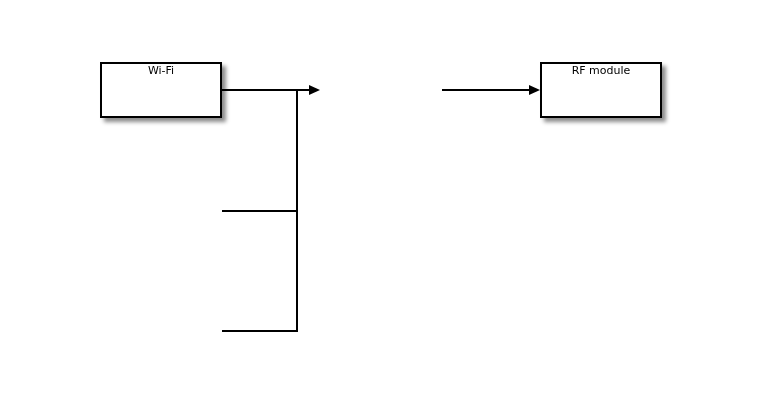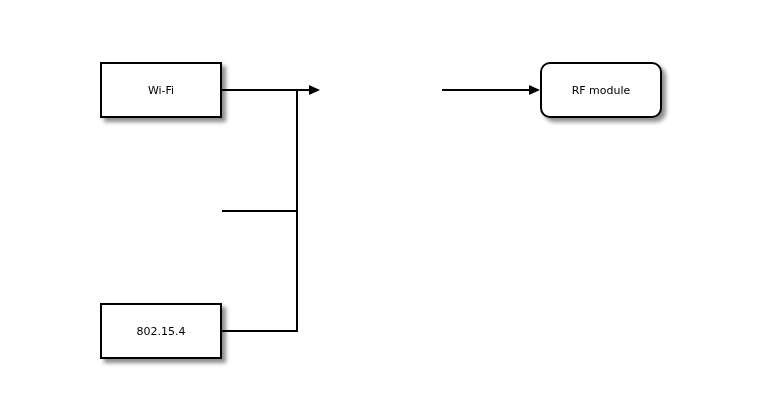--- a/index.html
+++ b/index.html
@@ -21,21 +21,21 @@
   }
   .node {
     position: absolute;
     width: 122px;
     height: 56px;
     background: #ffffff;
     border: 2px solid #000000;
     box-sizing: border-box;
     box-shadow: 4px 4px 4px rgba(0,0,0,0.45);
     display: flex;
-    align-items: center;
+    align-items: flex-start;
     justify-content: center;
   }
   .node-label {
     font-size: 11px;
     color: #000000;
     white-space: nowrap;
     text-align: center;
   }
   .edge-h {
     position: absolute;
@@ -53,21 +53,21 @@
     height: 0;
     border-top: 5px solid transparent;
     border-bottom: 5px solid transparent;
     border-left: 11px solid #000000;
   }
   
   #node-wifi        { left: 100px; top: 62px; }
   #node-bluetooth   { left: 100px; top: 183px; }
   #node-802154      { left: 100px; top: 303px; }
   #node-coexistence { left: 320px; top: 62px; }
-  #node-rf          { left: 540px; top: 62px; border-radius: 10px; }
+  #node-rf          { left: 540px; top: 62px; }
   
   #edge-wifi-coexistence   { left: 222px; top: 89px;  width: 88px; }
   #edge-bluetooth-trunk    { left: 222px; top: 210px; width: 75px; }
   #edge-802154-trunk       { left: 222px; top: 330px; width: 75px; }
   #edge-trunk-vertical     { left: 296px; top: 89px;  height: 243px; }
   #edge-coexistence-rf     { left: 442px; top: 89px;  width: 88px; }
   #arrowhead-coexistence   { left: 309px; top: 85px; }
   #arrowhead-rf            { left: 529px; top: 85px; }
 </style>
 </head>
@@ -81,22 +81,19 @@
   <div class="edge-v" id="edge-trunk-vertical"></div>
   <div class="edge-h" id="edge-coexistence-rf"></div>
   <div class="arrowhead-right" id="arrowhead-coexistence"></div>
   <div class="arrowhead-right" id="arrowhead-rf"></div>
 
   <div class="node" id="node-wifi">
     <span class="node-label">Wi-Fi</span>
   </div>
 
 
-  <div class="node" id="node-802154">
-    <span class="node-label">802.15.4</span>
-  </div>
 
 
   <div class="node" id="node-rf">
     <span class="node-label">RF module</span>
   </div>
 
 </div>
 
 </body></html>

